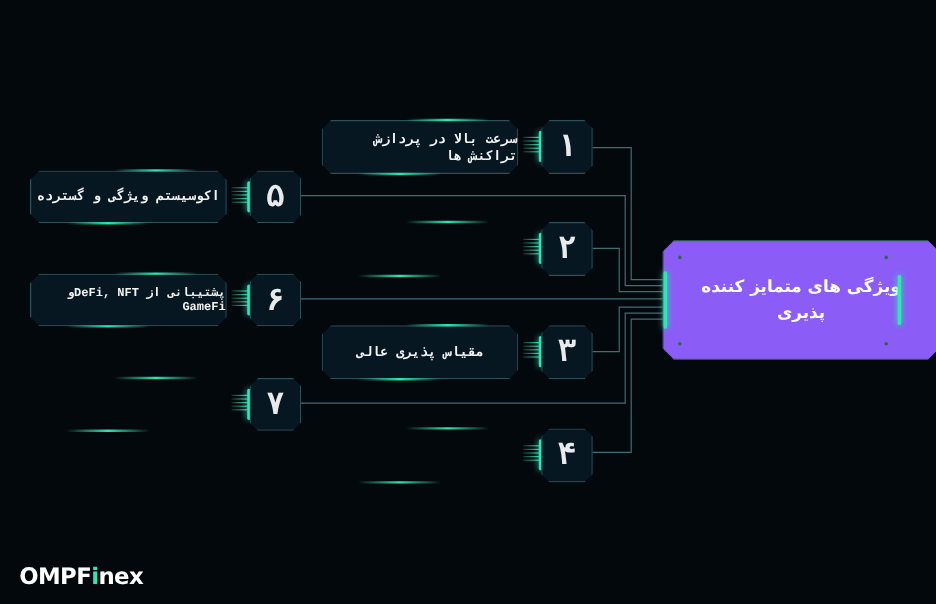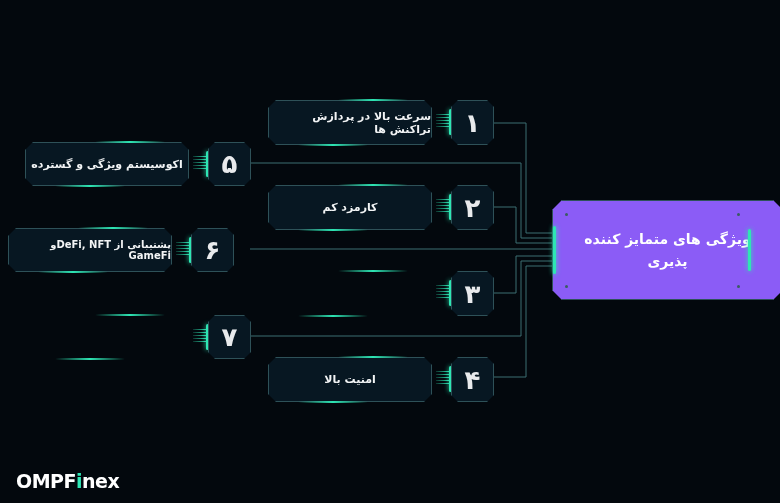--- a/index.html
+++ b/index.html
@@ -14,21 +14,21 @@
     position: absolute;
     background: #071722;
     border: 1px solid #2e5158;
     clip-path: polygon(8px 0, calc(100% - 8px) 0, 100% 8px, 100% calc(100% - 8px), calc(100% - 8px) 100%, 8px 100%, 0 calc(100% - 8px), 0 8px);
     display: flex; align-items: center; justify-content: center;
     color: #f2f4f5;
     font-size: 11px; font-weight: bold;
     direction: rtl;
     box-sizing: border-box;
   }
-  .card-wrap { position: absolute; }
+  .card-wrap { position: absolute; font-family: Liberation Mono, monospace; }
   .card-wrap .glow-top, .card-wrap .glow-bot {
     position: absolute; height: 2px; border-radius: 2px;
     background: linear-gradient(90deg, rgba(46,230,180,0) 0%, #2ee6b4 50%, rgba(46,230,180,0) 100%);
     filter: blur(0.5px);
   }
   .num {
     position: absolute;
     background: #071722;
     border: 1px solid #2e5158;
     clip-path: polygon(7px 0, calc(100% - 7px) 0, 100% 7px, 100% calc(100% - 7px), calc(100% - 7px) 100%, 7px 100%, 0 calc(100% - 7px), 0 7px);
@@ -123,58 +123,55 @@
       <i></i>
       <i></i>
     </div>
   <div class="bar" style="left:181px;top:9px;height:26px"></div>
   <div class="num" style="left:183px;top:0;width:43px;height:45px">
     <span>۱</span>
   </div>
 </div>
 
 <div class="card-wrap" style="left:268px;top:185px;width:225px;height:45px">
+  <div class="glow-top" style="left:70px;top:-1px;width:70px"></div>
+  <div class="glow-bot" style="left:30px;top:44px;width:70px"></div>
+  <div class="combs" style="left:168px;top:14px">
+      <i></i>
+      <i></i>
+      <i></i>
+      <i></i>
+      <i></i>
+    </div>
+  <div class="bar" style="left:181px;top:9px;height:26px"></div>
+  <div class="num" style="left:183px;top:0;width:43px;height:45px">
+    <span>۲</span>
+  </div>
+</div>
+
+<div class="card-wrap" style="left:268px;top:271px;width:225px;height:45px">
   <div class="card" style="left:0;top:0;width:164px;height:45px">
-    <span>کارمزد کم</span>
-  </div>
-  <div class="glow-top" style="left:70px;top:-1px;width:70px"></div>
-  <div class="glow-bot" style="left:30px;top:44px;width:70px"></div>
-  <div class="combs" style="left:168px;top:14px">
-      <i></i>
-      <i></i>
-      <i></i>
-      <i></i>
-      <i></i>
-    </div>
-  <div class="bar" style="left:181px;top:9px;height:26px"></div>
-  <div class="num" style="left:183px;top:0;width:43px;height:45px">
-    <span>۲</span>
-  </div>
-</div>
-
-<div class="card-wrap" style="left:268px;top:271px;width:225px;height:45px">
+    <span>مقیاس پذیری عالی</span>
+  </div>
   <div class="glow-top" style="left:70px;top:-1px;width:70px"></div>
   <div class="glow-bot" style="left:30px;top:44px;width:70px"></div>
   <div class="combs" style="left:168px;top:14px">
       <i></i>
       <i></i>
       <i></i>
       <i></i>
       <i></i>
     </div>
   <div class="bar" style="left:181px;top:9px;height:26px"></div>
   <div class="num" style="left:183px;top:0;width:43px;height:45px">
     <span>۳</span>
   </div>
 </div>
 
 <div class="card-wrap" style="left:268px;top:357px;width:225px;height:45px">
-  <div class="card" style="left:0;top:0;width:164px;height:45px">
-    <span>امنیت بالا</span>
-  </div>
   <div class="glow-top" style="left:70px;top:-1px;width:70px"></div>
   <div class="glow-bot" style="left:30px;top:44px;width:70px"></div>
   <div class="combs" style="left:168px;top:14px">
       <i></i>
       <i></i>
       <i></i>
       <i></i>
       <i></i>
     </div>
   <div class="bar" style="left:181px;top:9px;height:26px"></div>
@@ -195,21 +192,21 @@
       <i></i>
       <i></i>
       <i></i>
     </div>
   <div class="bar" style="left:181px;top:9px;height:26px"></div>
   <div class="num" style="left:183px;top:0;width:43px;height:44px">
     <span>۵</span>
   </div>
 </div>
 
-<div class="card-wrap" style="left:8px;top:228px;width:207px;height:44px">
+<div class="card-wrap" style="left:25px;top:228px;width:207px;height:44px">
   <div class="card" style="left:0;top:0;width:164px;height:44px;font-size:10px">
     <span>پشتیبانی از DeFi, NFTو GameFi</span>
   </div>
   <div class="glow-top" style="left:70px;top:-1px;width:70px"></div>
   <div class="glow-bot" style="left:30px;top:43px;width:70px"></div>
   <div class="combs" style="left:168px;top:14px">
       <i></i>
       <i></i>
       <i></i>
       <i></i>

